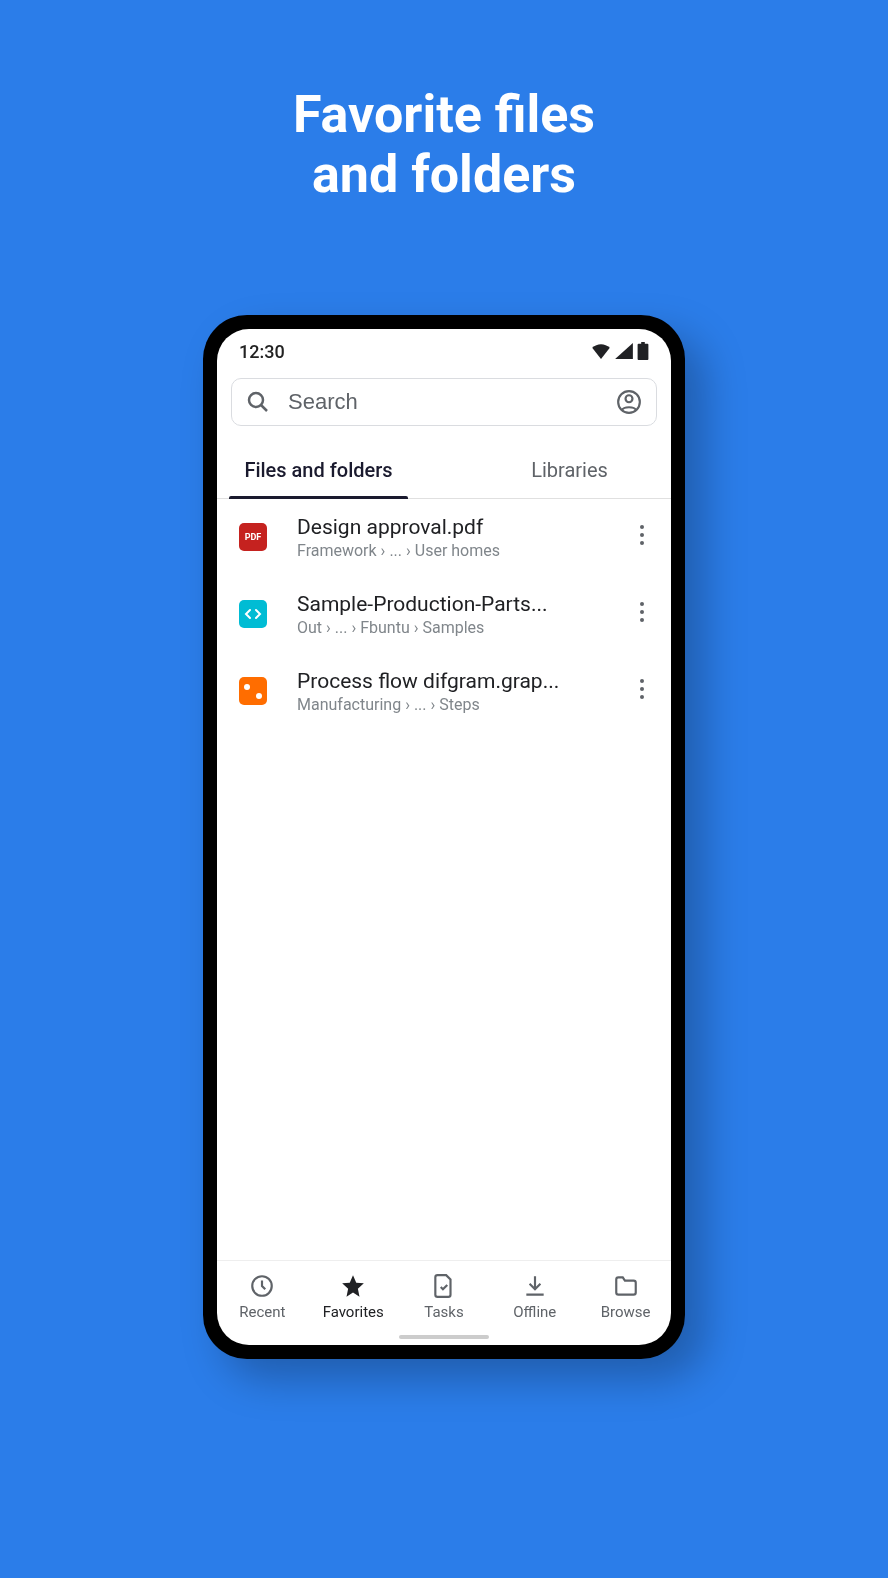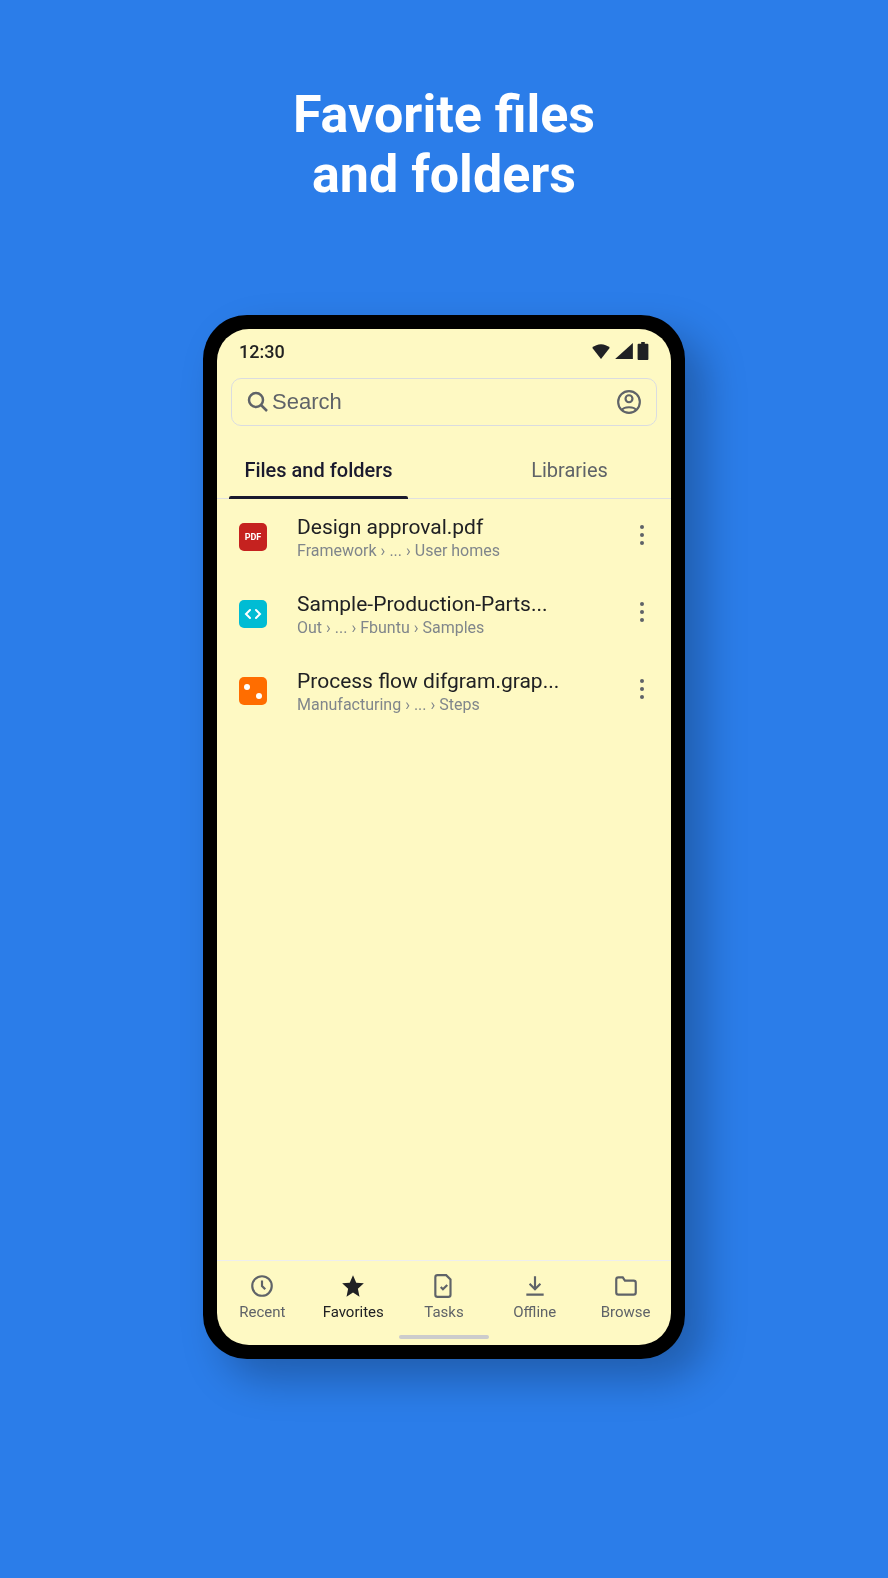--- a/index.html
+++ b/index.html
@@ -27,21 +27,21 @@
     height: 1044px;
     background: #000;
     border-radius: 44px;
     padding: 14px;
     box-shadow: 20px 20px 40px rgba(0,0,0,0.25);
     position: relative;
   }
   .screen {
     width: 100%;
     height: 100%;
-    background: #fef9c3;
+    background: #ffffff;
     border-radius: 32px;
     overflow: hidden;
     display: flex;
     flex-direction: column;
   }
   .status-bar {
     display: flex;
     justify-content: space-between;
     align-items: center;
     padding: 12px 22px 8px 22px;
@@ -51,21 +51,21 @@
   }
   .status-icons { display: flex; gap: 4px; align-items: center; }
   .status-icons svg { display: block; }
   .search-bar {
     margin: 8px 14px 0 14px;
     border: 1px solid #dadce0;
     border-radius: 10px;
     display: flex;
     align-items: center;
     padding: 10px 14px;
-    gap: 2px;
+    gap: 18px;
   }
   .search-bar input {
     flex: 1;
     border: none;
     outline: none;
     font-size: 22px;
     color: #5f6368;
     background: transparent;
   }
   .search-bar input::placeholder { color: #5f6368; }

